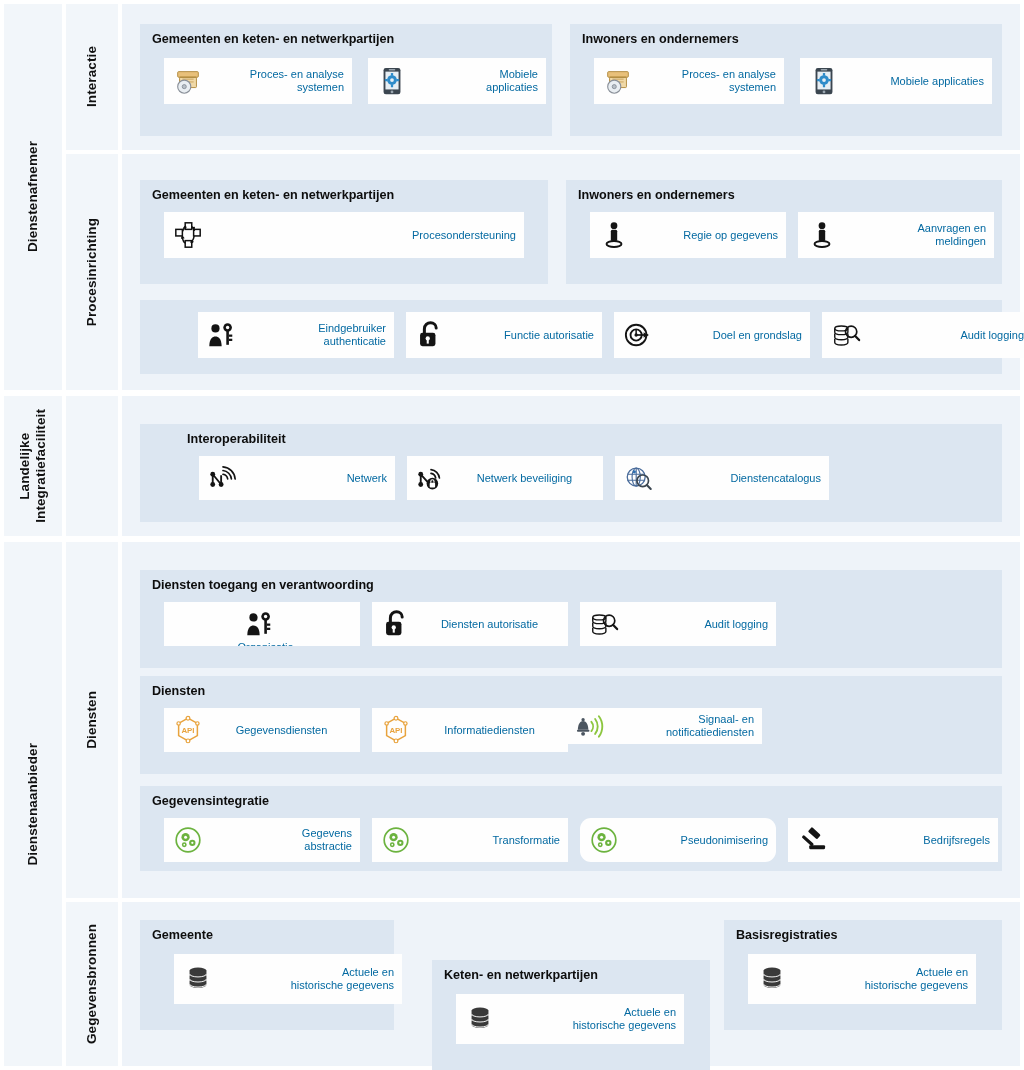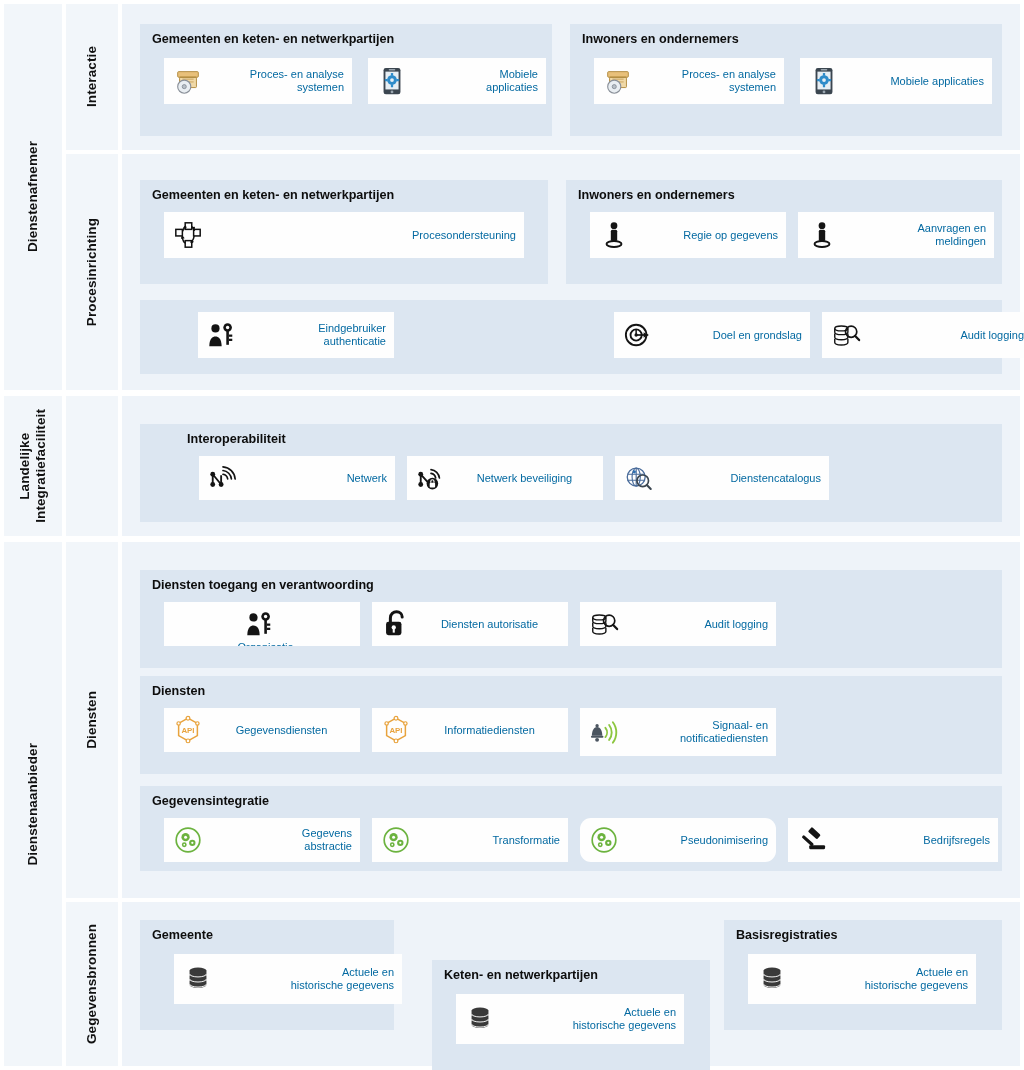--- a/index.html
+++ b/index.html
@@ -267,20 +267,31 @@
             <circle cx="22" cy="7" r="4.6" fill="#141414"></circle>
             <circle cx="22" cy="7" r="1.8" fill="#fefefe"></circle>
             <rect x="20.6" y="10.5" width="2.8" height="15" fill="#141414"></rect>
             <rect x="23.4" y="14.5" width="3.6" height="2.4" fill="#141414"></rect>
             <rect x="23.4" y="19" width="3.6" height="2.4" fill="#141414"></rect>
           </svg>
         </span>
         <span class="lbl">Eindgebruiker
 authenticatie</span>
       </div>
+      <div class="card" style="left:222px; top:2px; width:196px; height:46px;">
+        <span class="ico">
+          <svg width="28" height="30" viewBox="0 0 28 32">
+            <path d="M8 14 V9.5 C8 5.4 11.2 3 14.6 3 C18 3 20.6 5.4 20.6 8.6" fill="none" stroke="#141414" stroke-width="3.2" stroke-linecap="round"></path>
+            <rect x="3.4" y="13.6" width="16.4" height="14.4" rx="2.6" fill="#141414"></rect>
+            <circle cx="11.6" cy="19.6" r="2.3" fill="#fefefe"></circle>
+            <rect x="10.5" y="20.6" width="2.2" height="4.6" fill="#fefefe"></rect>
+          </svg>
+        </span>
+        <span class="lbl">Functie autorisatie</span>
+      </div>
       <div class="card" style="left:430px; top:2px; width:196px; height:46px;">
         <span class="ico">
           <svg width="30" height="28" viewBox="0 0 32 30">
             <circle cx="14" cy="15" r="11" fill="none" stroke="#141414" stroke-width="2"></circle>
             <circle cx="14" cy="15" r="6" fill="none" stroke="#141414" stroke-width="2"></circle>
             <circle cx="14" cy="15" r="1.8" fill="#141414"></circle>
             <path d="M14 15 H27" stroke="#141414" stroke-width="1.8"></path>
             <path d="M22 12 l4.5 3 -4.5 3 z" fill="#141414"></path>
             <path d="M14 15 L14 9" stroke="#141414" stroke-width="1.6"></path>
           </svg>
@@ -418,21 +429,21 @@
             <path d="M14 3.4 L24 9 V22 L14 27.6 L4 22 V9 Z" fill="none" stroke="#e8a33d" stroke-width="1.6"></path>
             <circle cx="14" cy="3.4" r="2" fill="#fefefe" stroke="#e8a33d" stroke-width="1.3"></circle>
             <circle cx="14" cy="27.6" r="2" fill="#fefefe" stroke="#e8a33d" stroke-width="1.3"></circle>
             <circle cx="4" cy="9" r="1.8" fill="#fefefe" stroke="#e8a33d" stroke-width="1.3"></circle>
             <circle cx="24" cy="9" r="1.8" fill="#fefefe" stroke="#e8a33d" stroke-width="1.3"></circle>
             <text x="14" y="19.4" font-family="Liberation Sans, sans-serif" font-size="8.4" font-weight="bold" fill="#e8a33d" text-anchor="middle">API</text>
           </svg>
         </span>
         <span class="lbl">Informatiediensten</span>
       </div>
-      <div class="card" style="left:430px; top:2px; width:196px; height:48px;">
+      <div class="card" style="left:416px; top:2px; width:196px; height:36px;">
         <span class="ico">
           <svg width="32" height="28" viewBox="0 0 34 30">
             <path d="M4 19 C4 13 6.6 9.6 9.6 9.6 C12.6 9.6 15.2 13 15.2 19 Z" fill="#4b5560"></path>
             <rect x="3" y="19" width="13.4" height="2.1" rx="1" fill="#4b5560"></rect>
             <circle cx="9.6" cy="23.4" r="2.1" fill="#4b5560"></circle>
             <circle cx="9.6" cy="8.2" r="1.8" fill="#4b5560"></circle>
             <path d="M18.5 10.5 a8 8 0 0 1 0 10" fill="none" stroke="#8cc63f" stroke-width="2" stroke-linecap="round"></path>
             <path d="M22.5 7.5 a13 13 0 0 1 0 16" fill="none" stroke="#8cc63f" stroke-width="2" stroke-linecap="round"></path>
             <path d="M26.5 4.6 a18 18 0 0 1 0 21.8" fill="none" stroke="#8cc63f" stroke-width="2" stroke-linecap="round"></path>
           </svg>

